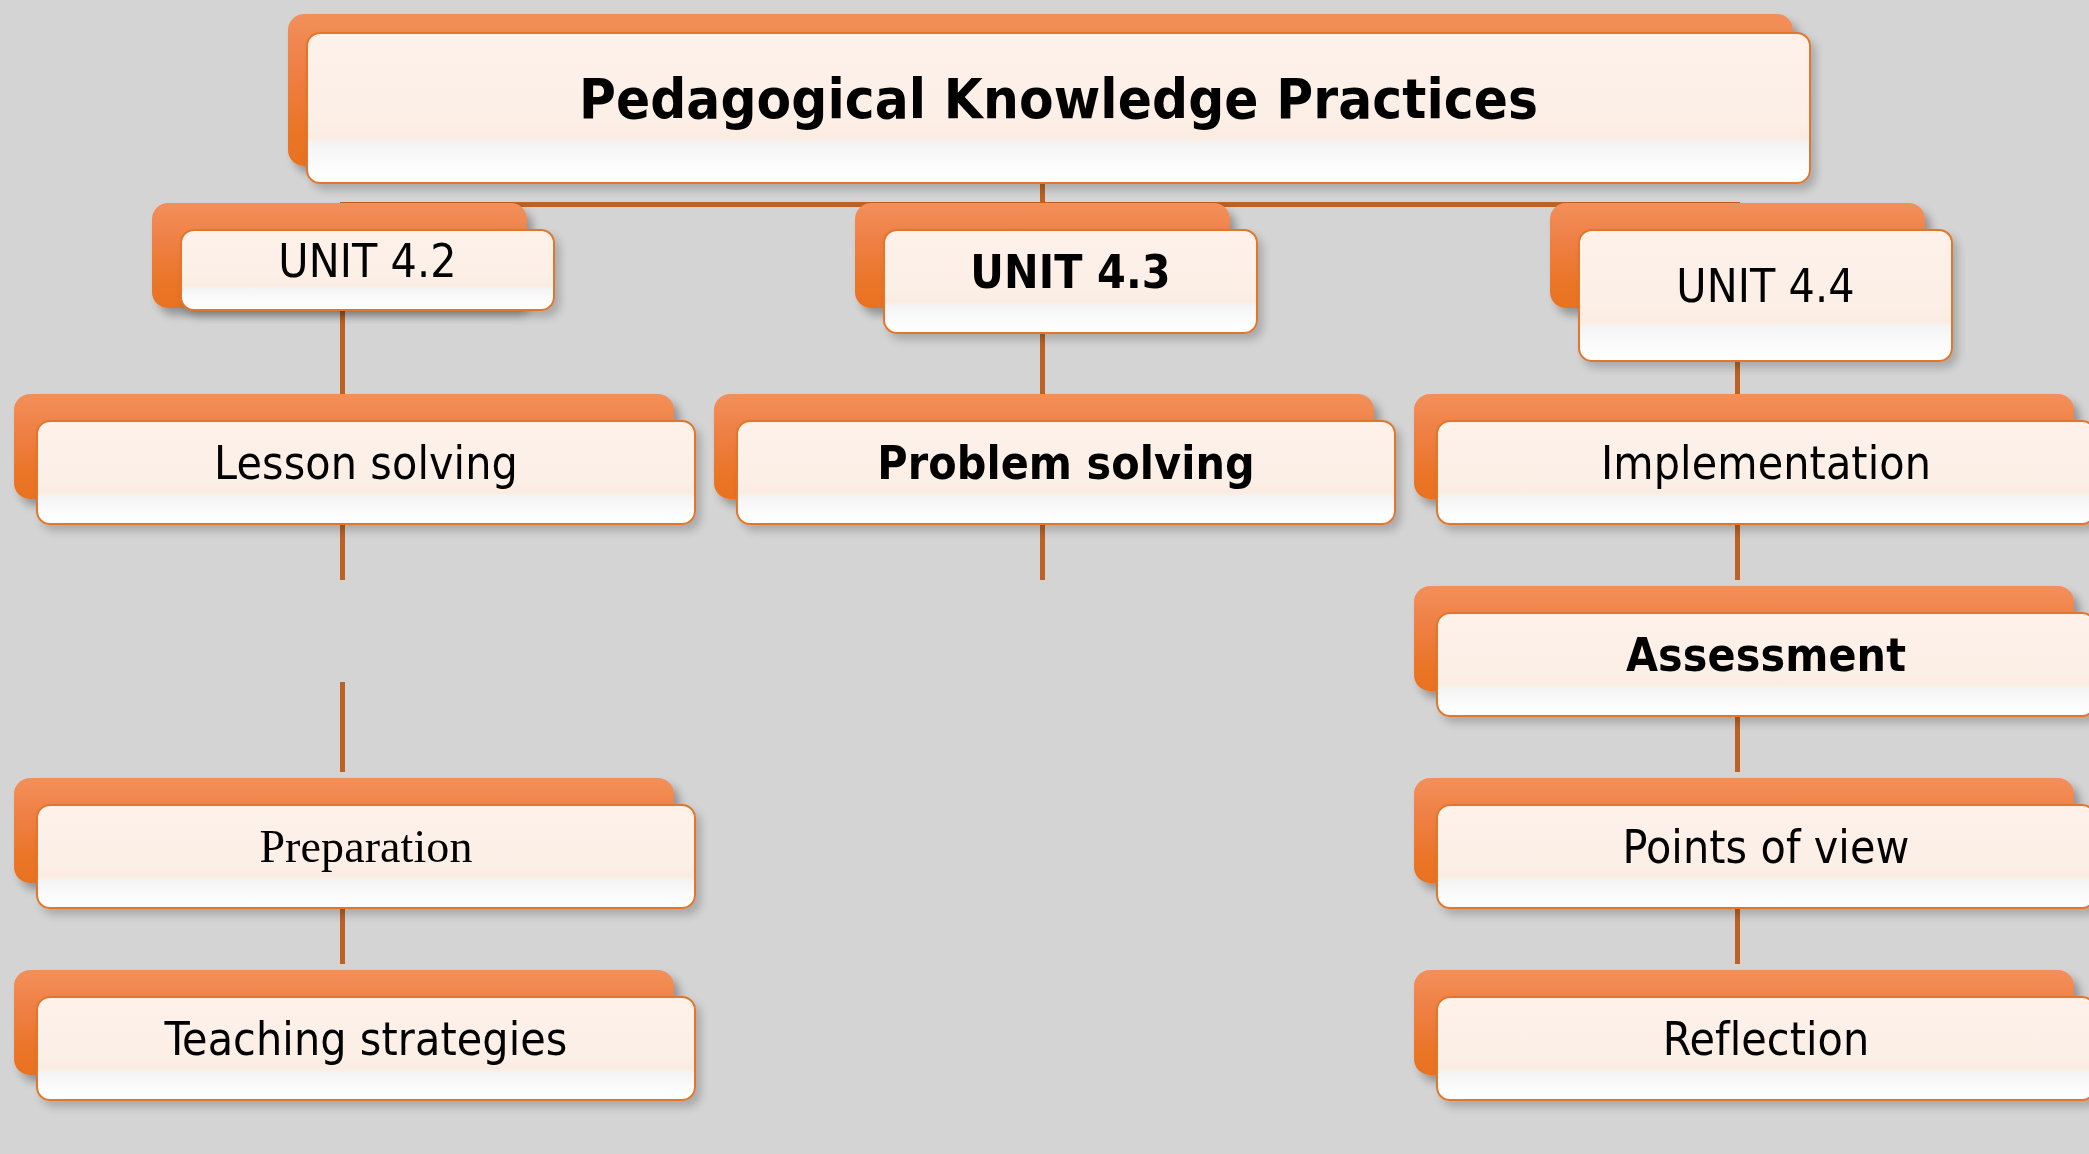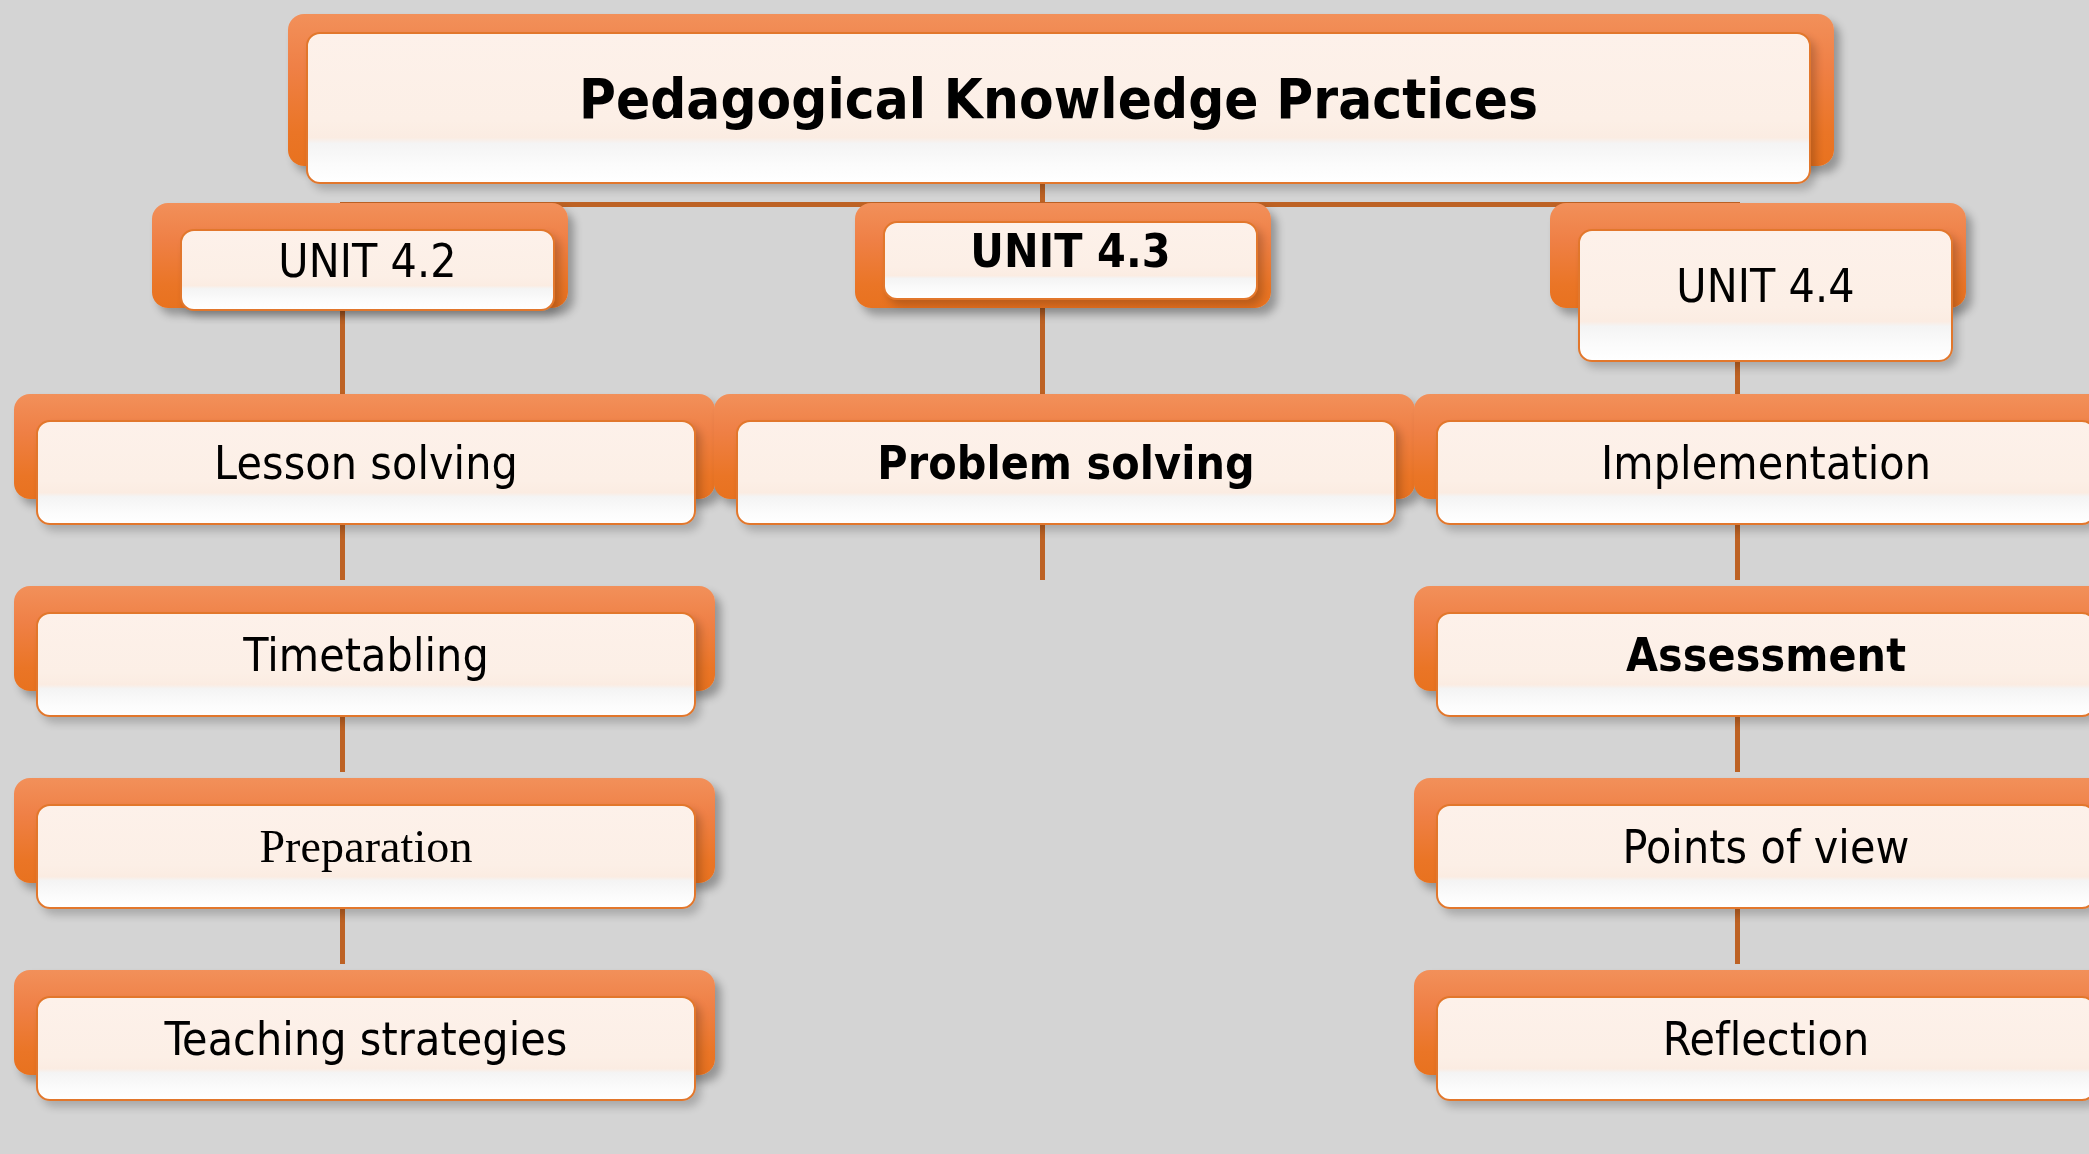--- a/index.html
+++ b/index.html
@@ -28,21 +28,20 @@
     background: #bd6224;
     z-index: 1;
   }
   .conn-v { width: 5px; }
   .conn-h { height: 5px; }
 
   
   .node {
     position: absolute;
     z-index: 5;
-    padding-left: 41px;
   }
   
   .node .plate {
     position: absolute;
     left: 0;
     top: 0;
     width: 100%;
     height: 100%;
     border-radius: 16px;
     background: linear-gradient(to bottom, #f2905a 0%, #ef8046 35%, #ea7526 78%, #e8721f 100%);
@@ -118,45 +117,39 @@
 
   <div class="node" style="left:152px; top:203px; width:375px; height:105px;">
     <div class="plate"></div>
     <div class="face" style="left:28px; top:26px; width:375px; height:82px;">
       <span class="label" style="font-size:46px;">UNIT 4.2</span>
     </div>
   </div>
 
   <div class="node" style="left:855px; top:203px; width:375px; height:105px;">
     <div class="plate"></div>
-    <div class="face" style="left:28px; top:18px; width:375px; height:79px;">
+    <div class="face" style="left:28px; top:26px; width:375px; height:105px;">
       <span class="label bold" style="font-size:46px;">UNIT 4.3</span>
     </div>
   </div>
 
   <div class="node" style="left:1550px; top:203px; width:375px; height:105px;">
     <div class="plate"></div>
     <div class="face" style="left:28px; top:26px; width:375px; height:133px;">
       <span class="label" style="font-size:46px;">UNIT 4.4</span>
     </div>
   </div>
 
   <div class="node" style="left:14px; top:394px; width:660px; height:105px;">
     <div class="plate"></div>
     <div class="face" style="left:22px; top:26px; width:660px; height:105px;">
       <span class="label" style="font-size:46px;">Lesson solving</span>
     </div>
   </div>
 
-  <div class="node" style="left:14px; top:586px; width:660px; height:105px;">
-    <div class="plate"></div>
-    <div class="face" style="left:22px; top:26px; width:660px; height:105px;">
-      <span class="label" style="font-size:46px;">Timetabling</span>
-    </div>
-  </div>
 
   <div class="node" style="left:14px; top:778px; width:660px; height:105px;">
     <div class="plate"></div>
     <div class="face" style="left:22px; top:26px; width:660px; height:105px;">
       <span class="label" style="font-size:46px;font-family:Liberation Serif, serif;">Preparation</span>
     </div>
   </div>
 
   <div class="node" style="left:14px; top:970px; width:660px; height:105px;">
     <div class="plate"></div>

